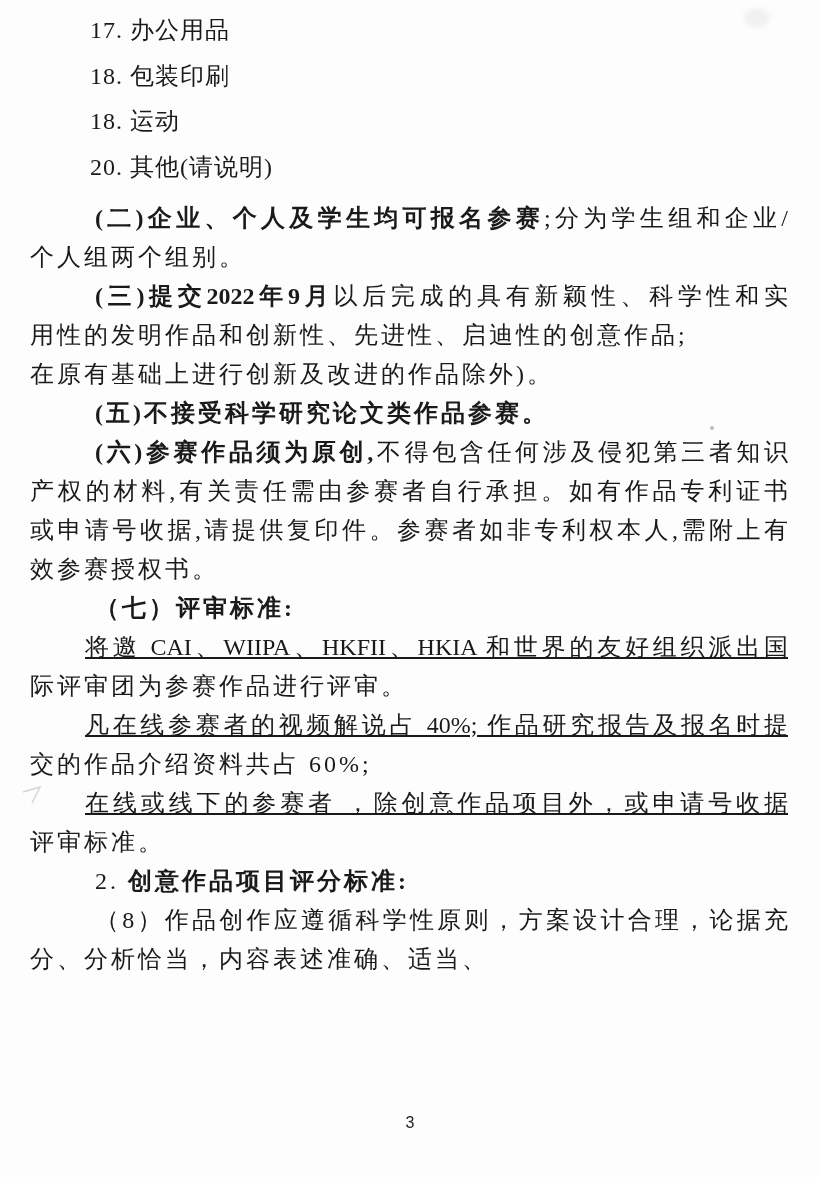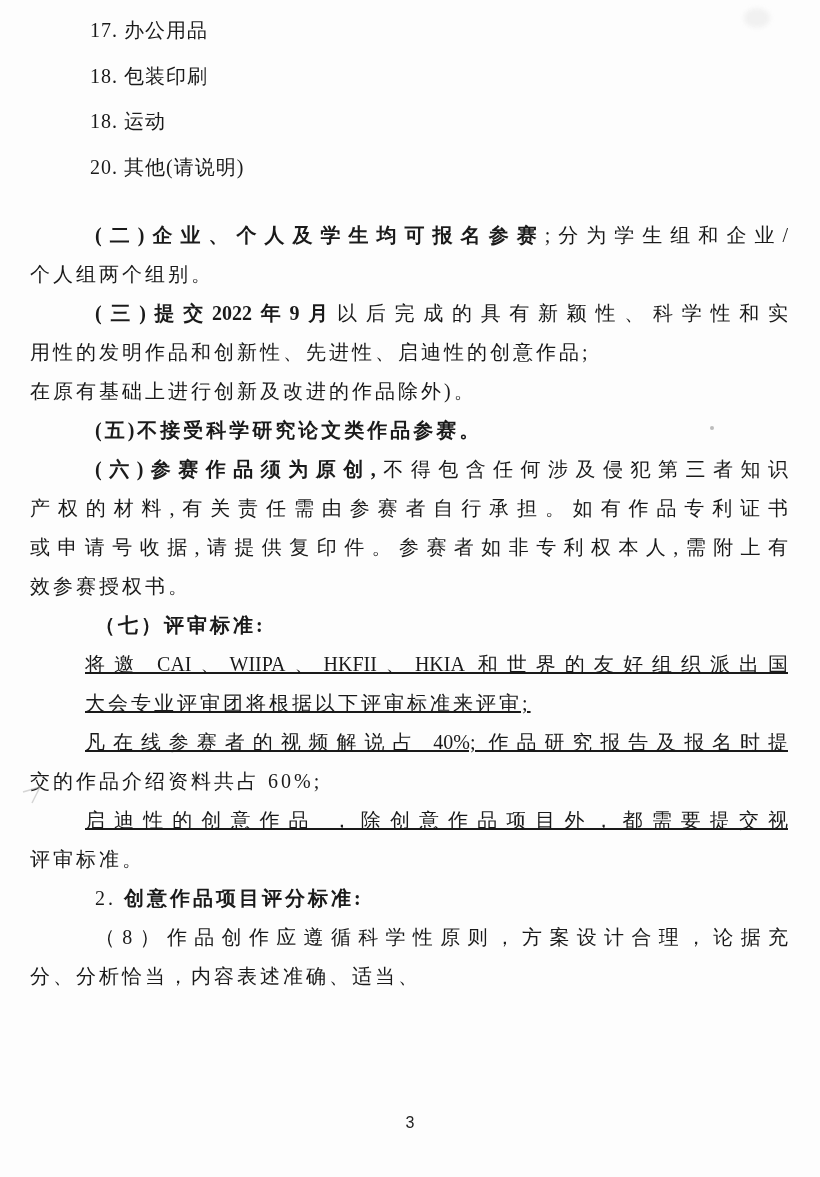--- a/index.html
+++ b/index.html
@@ -12,39 +12,39 @@
   }
   .page {
     position:absolute; left:0; top:0; width:820px; height:1177px;
     background:#fdfdfd;
   }
   .text-block {
     position:absolute; left:30px; top:8px; width:758px;
     color:#1a1a1a;
   }
   .line {
-    font-size:20px;
+    font-size:24px;
     height:39px; line-height:39px;
     overflow:hidden;
   }
   
   .item {
     height:45.5px; line-height:45.5px;
     padding-left:60px;
     letter-spacing:1px;
   }
   
   .ia { padding-left:65px; }
   
   .ib { padding-left:55px;text-decoration:underline; }
   
   .just { text-align:justify; text-align-last:justify; }
   
   .sp  { letter-spacing:3px; }
-  .gap { margin-top:26px; }
+  .gap { margin-top:9px; }
   .bold { font-weight:bold; }
   .page-number {
     position:absolute; left:0; top:1112px; width:820px; height:22px;
     text-align:center;
     font-family:"Liberation Sans","DejaVu Sans",sans-serif;
     font-size:16px; line-height:22px; color:#222;
   }
   
   .artifact { position:absolute; pointer-events:none; }
   .artifact-smudge {
@@ -73,24 +73,24 @@
       <div class="line ia just"><span class="bold">(三)提交2022年9月</span><span>以后完成的具有新颖性、科学性和实</span></div>
       <div class="line sp"><span>用性的发明作品和创新性、先进性、启迪性的创意作品;</span></div>
       <div class="line sp"><span>在原有基础上进行创新及改进的作品除外)。</span></div>
       <div class="line ia sp"><span class="bold">(五)不接受科学研究论文类作品参赛。</span></div>
       <div class="line ia just"><span class="bold">(六)参赛作品须为原创,</span><span>不得包含任何涉及侵犯第三者知识</span></div>
       <div class="line just"><span>产权的材料,有关责任需由参赛者自行承担。如有作品专利证书</span></div>
       <div class="line just"><span>或申请号收据,请提供复印件。参赛者如非专利权本人,需附上有</span></div>
       <div class="line sp"><span>效参赛授权书。</span></div>
       <div class="line ia sp"><span class="bold">（七）评审标准:</span></div>
       <div class="line ib just"><span>将邀 CAI、WIIPA、HKFII、HKIA 和世界的友好组织派出国</span></div>
-      <div class="line ib sp"><span>大会专业评审团将根据以下评审标准来评审;</span></div>
+      <div class="line sp"><span>际评审团为参赛作品进行评审。</span></div>
       <div class="line ib just"><span>凡在线参赛者的视频解说占 40%; 作品研究报告及报名时提</span></div>
       <div class="line sp"><span>交的作品介绍资料共占 60%;</span></div>
-      <div class="line ib just"><span>启迪性的创意作品 ，除创意作品项目外，都需要提交视</span></div>
+      <div class="line ib just"><span>在线或线下的参赛者 ，除创意作品项目外，或申请号收据</span></div>
       <div class="line sp"><span>评审标准。</span></div>
       <div class="line ia sp"><span>2. </span><span class="bold">创意作品项目评分标准:</span></div>
       <div class="line ia just"><span>（8）作品创作应遵循科学性原则，方案设计合理，论据充</span></div>
       <div class="line sp"><span>分、分析恰当，内容表述准确、适当、</span></div>
     </div>
 
   <div class="page-number">3</div>
 
   <div class="artifact artifact-smudge"></div>
   <div class="artifact artifact-dot"></div>

